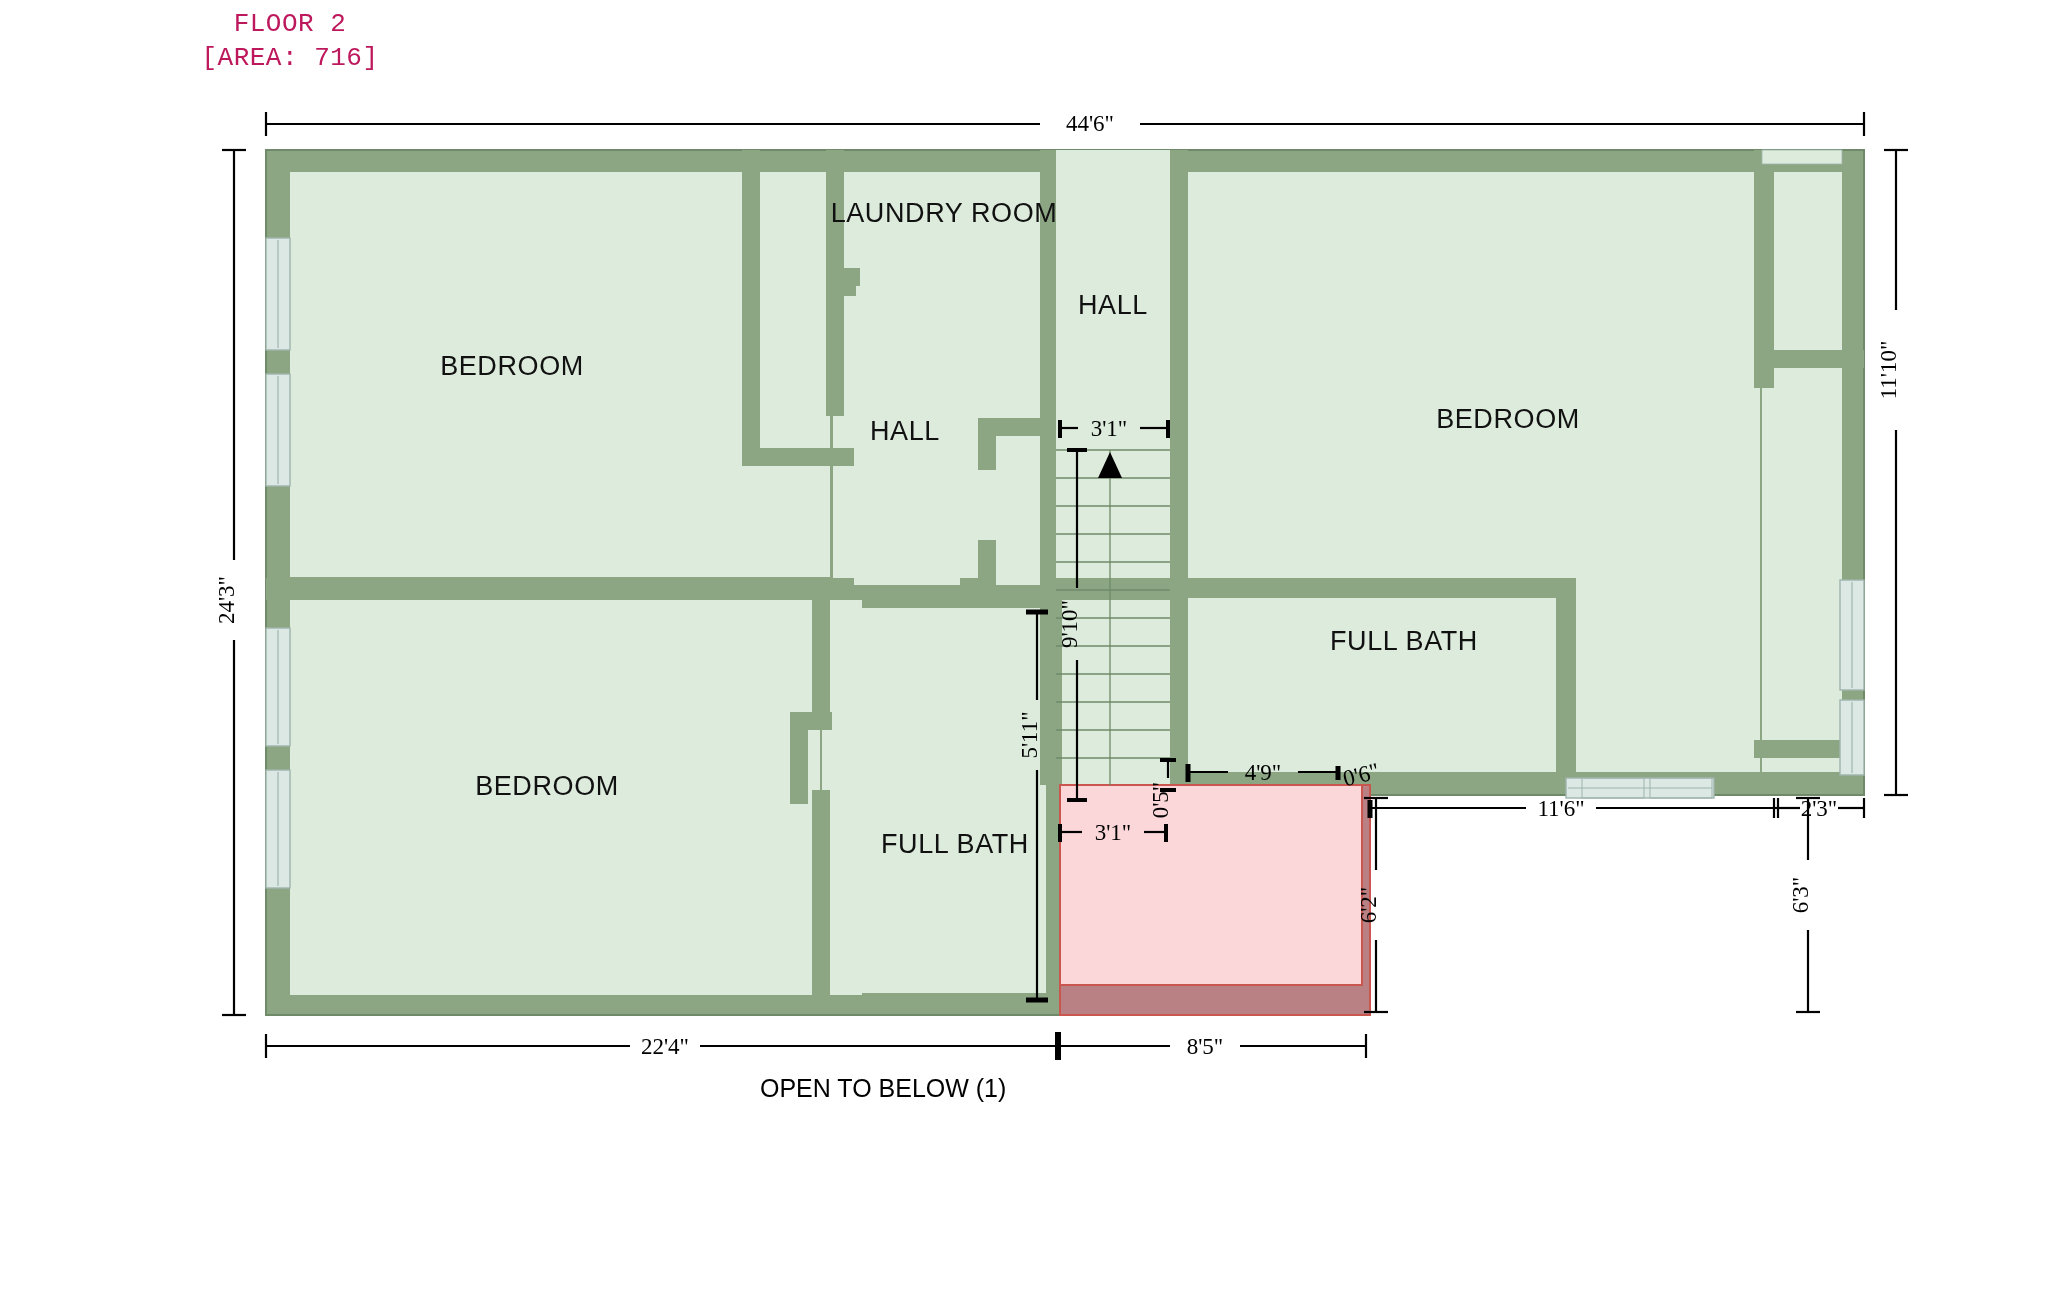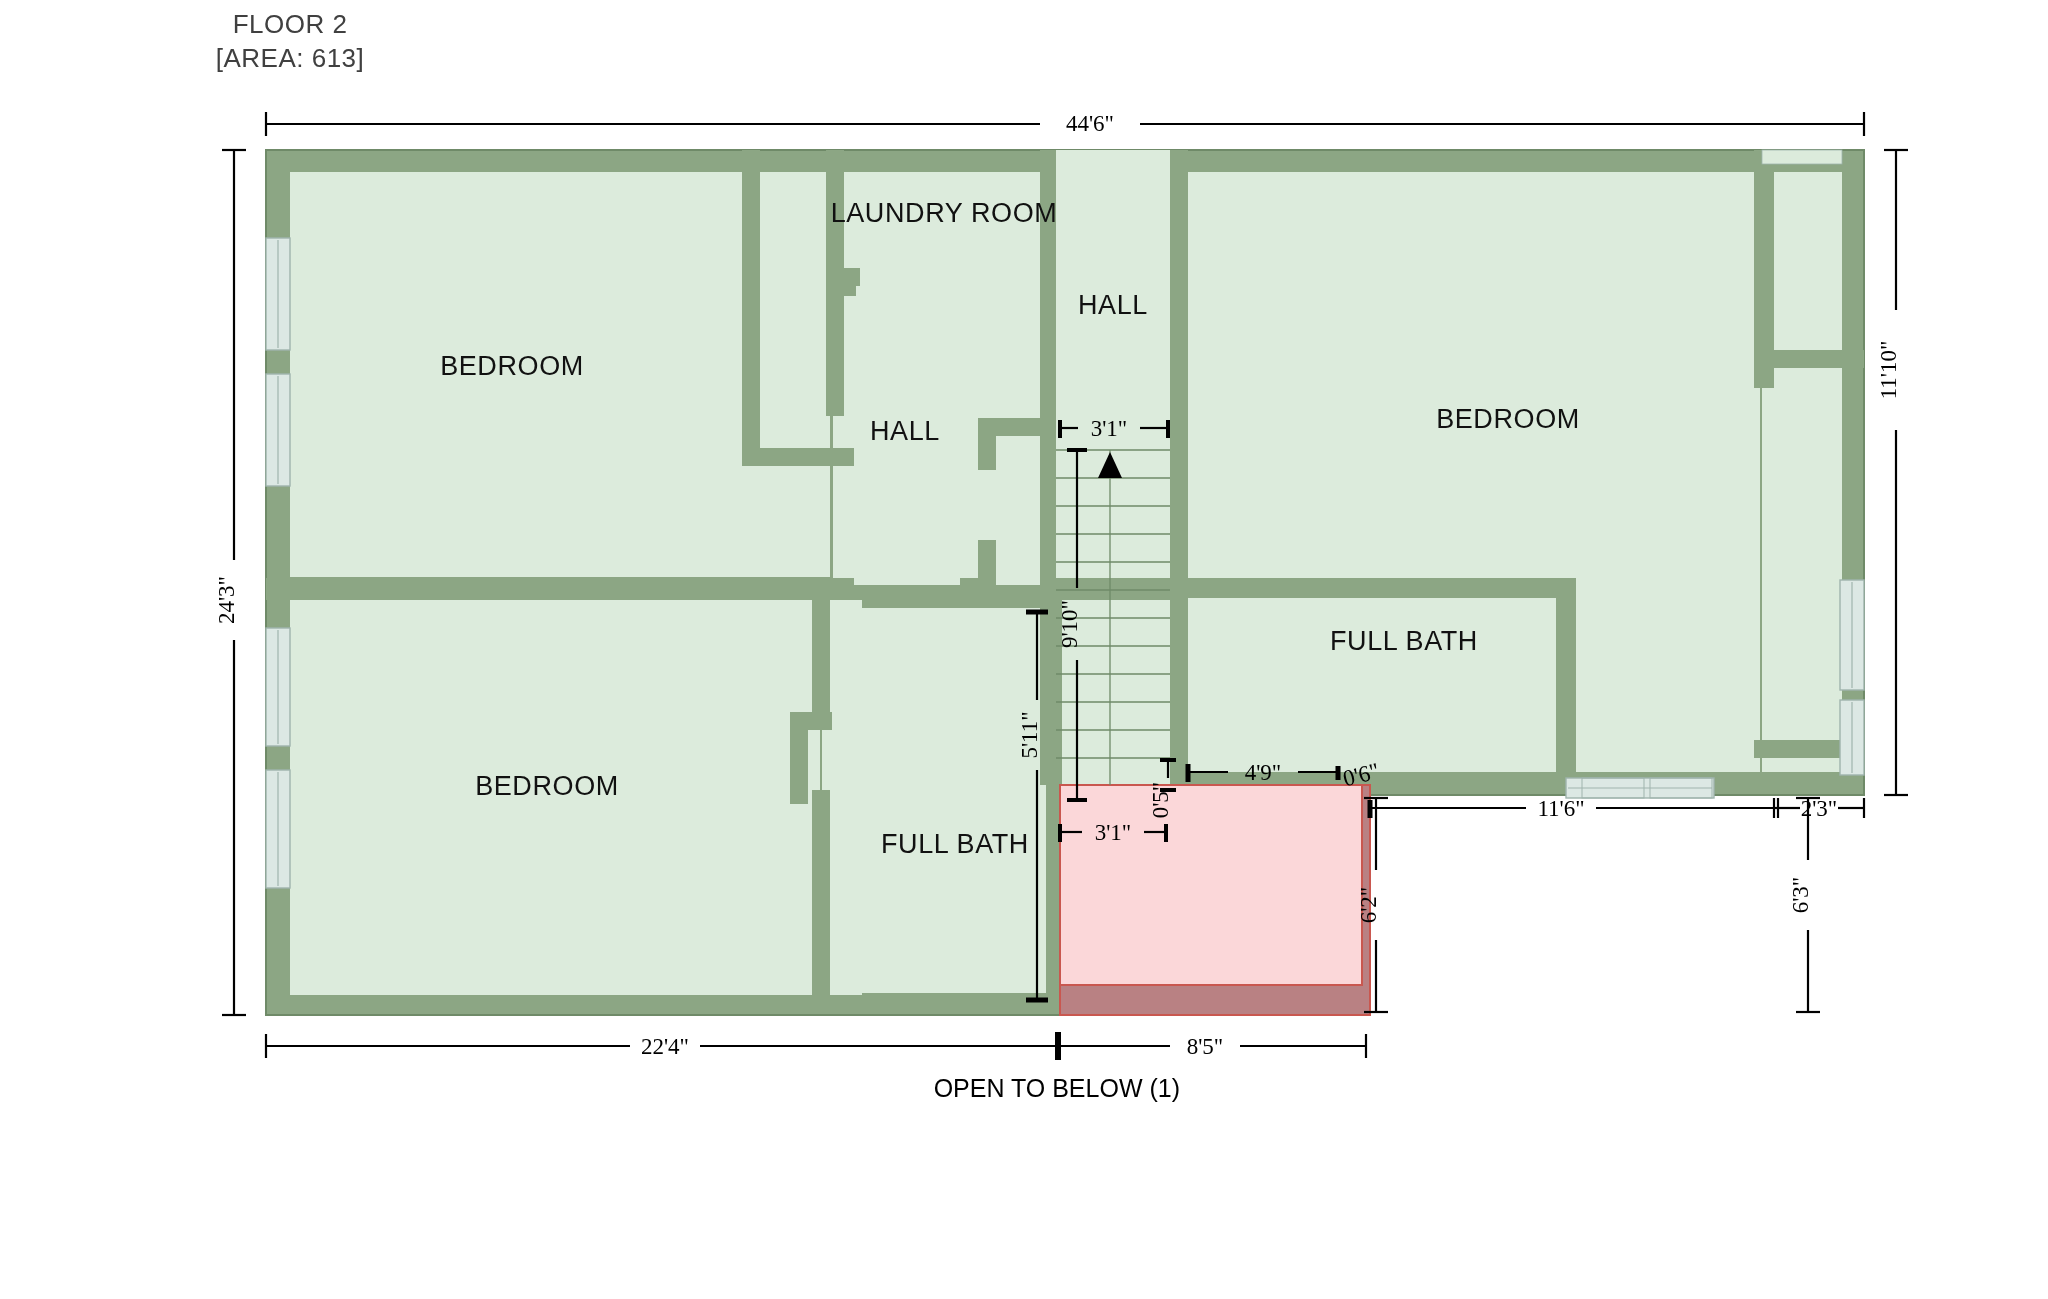--- a/index.html
+++ b/index.html
@@ -1,36 +1,36 @@
 <!DOCTYPE html>
 <html><head>
 <meta charset="utf-8">
 <style>
   html,body{margin:0;padding:0;background:#ffffff;}
   body{width:2048px;height:1299px;position:relative;overflow:hidden;
        font-family:"Liberation Sans",sans-serif;}
 
   
   .title-block{position:absolute;left:130px;top:8px;width:320px;text-align:center;
-    font-size:26px;color:#404040;line-height:1.3;letter-spacing:.5px;}
-  .bottom-block{position:absolute;left:760px;top:1072px;width:420px;text-align:right;
+    font-size:26px;color:#be185d;line-height:1.3;letter-spacing:.5px;font-family:Liberation Mono, monospace;}
+  .bottom-block{position:absolute;left:760px;top:1072px;width:420px;text-align:left;
     font-size:25px;color:#000;line-height:1.35;}
 
   
   #plan{position:absolute;left:0;top:0;width:2048px;height:1299px;}
 
   .dimtxt{font-family:"Liberation Serif",serif;font-size:23px;fill:#000;}
   .roomtxt{font-family:"Liberation Sans",sans-serif;font-size:27px;fill:#111;letter-spacing:.6px;}
 </style>
 </head>
 <body>
 
 <div class="title-block">
   <div>FLOOR 2</div>
-  <div>[AREA: 613]</div>
+  <div>[AREA: 716]</div>
 </div>
 
 <div class="bottom-block">
   <div>OPEN TO BELOW (1)</div>
 </div>
 
 <svg id="plan" viewBox="0 0 2048 1299">
 
   <g>
 

